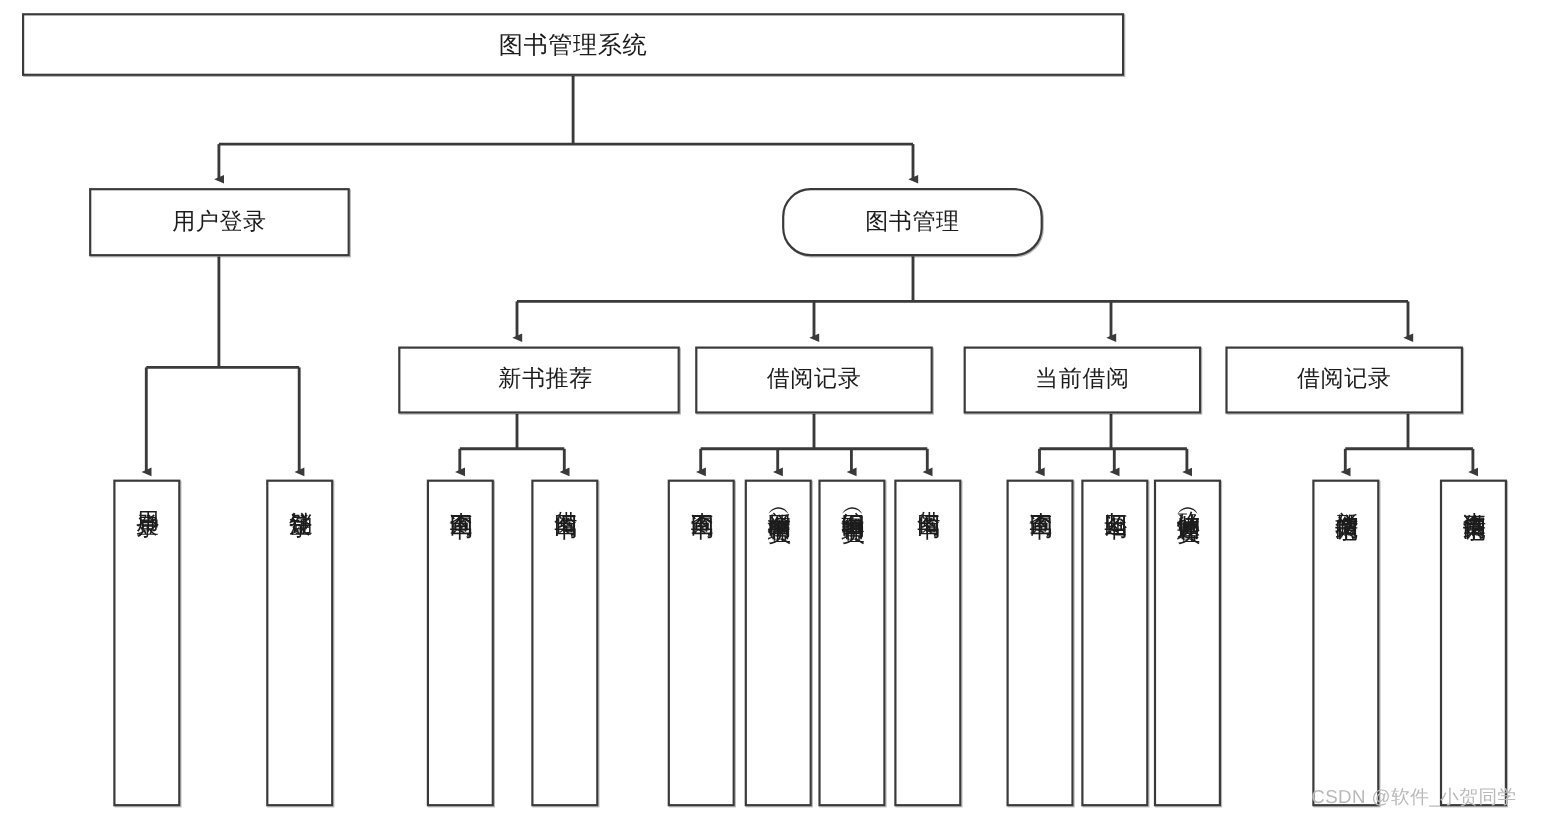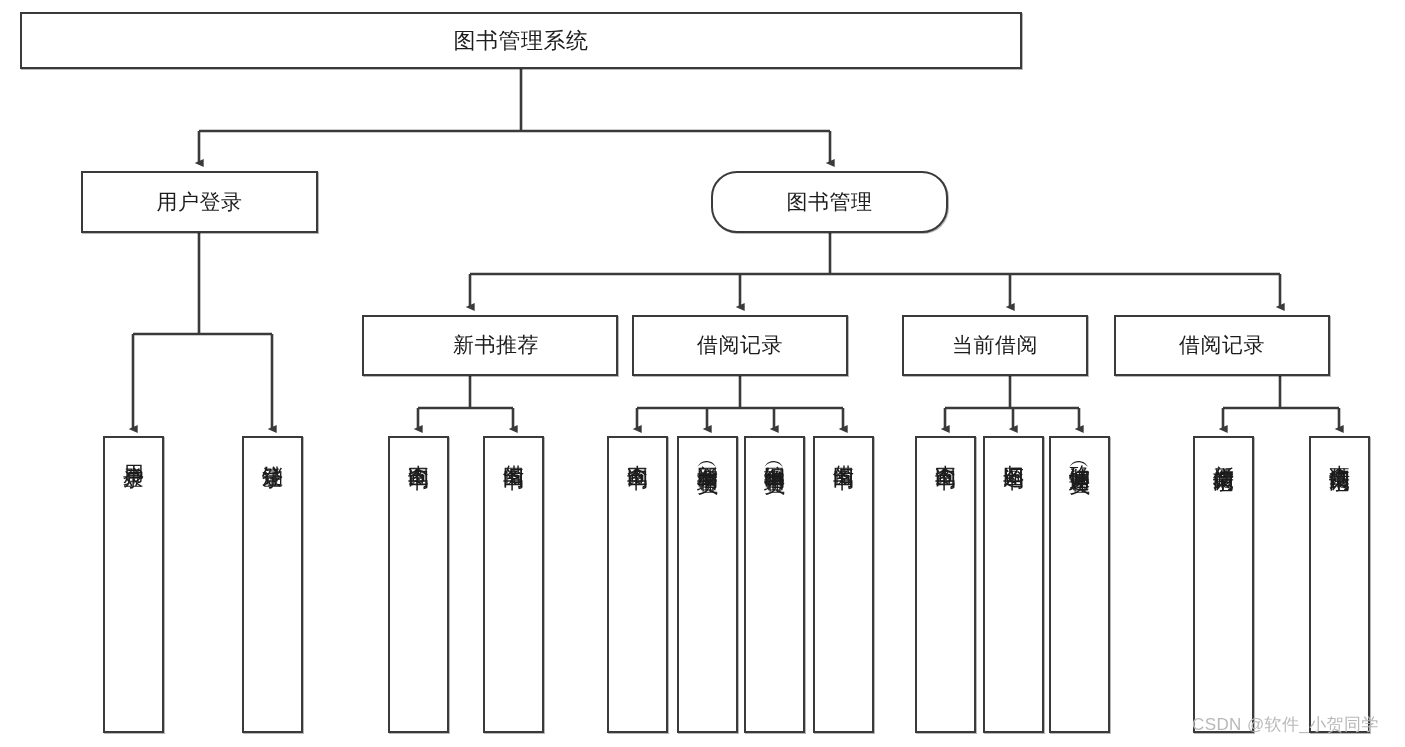--- a/index.html
+++ b/index.html
@@ -141,21 +141,21 @@
   <div class="node horiz" style="left:711px; top:171px; width:237px; height:62px;border-radius:26px;">
     <span class="node-label">图书管理</span>
   </div>
 
   <div class="node horiz" style="left:362px; top:315px; width:256px; height:61px;padding-left:12px;">
     <span class="node-label">新书推荐</span>
   </div>
   <div class="node horiz" style="left:632px; top:315px; width:216px; height:61px;">
     <span class="node-label">借阅记录</span>
   </div>
-  <div class="node horiz" style="left:902px; top:315px; width:186px; height:61px;">
+  <div class="node horiz" style="left:876px; top:315px; width:216px; height:61px;">
     <span class="node-label">当前借阅</span>
   </div>
   <div class="node horiz" style="left:1114px; top:315px; width:216px; height:61px;">
     <span class="node-label">借阅记录</span>
   </div>
 
   <div class="node vert" style="left:103px; top:436px; width:61px; height:297px;">
     <span class="node-label">用户登录</span>
   </div>
   <div class="node vert" style="left:242px; top:436px; width:61px; height:297px;">

